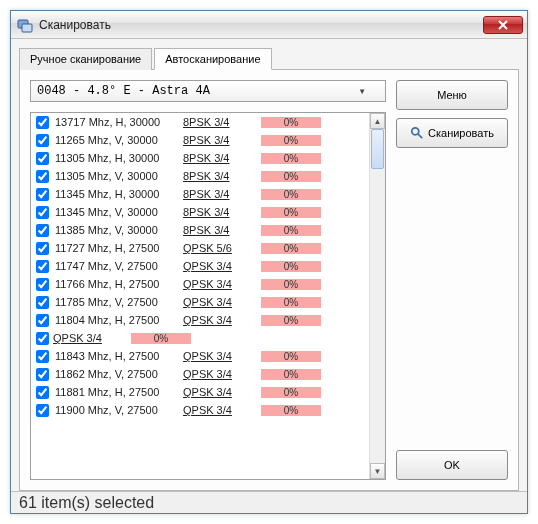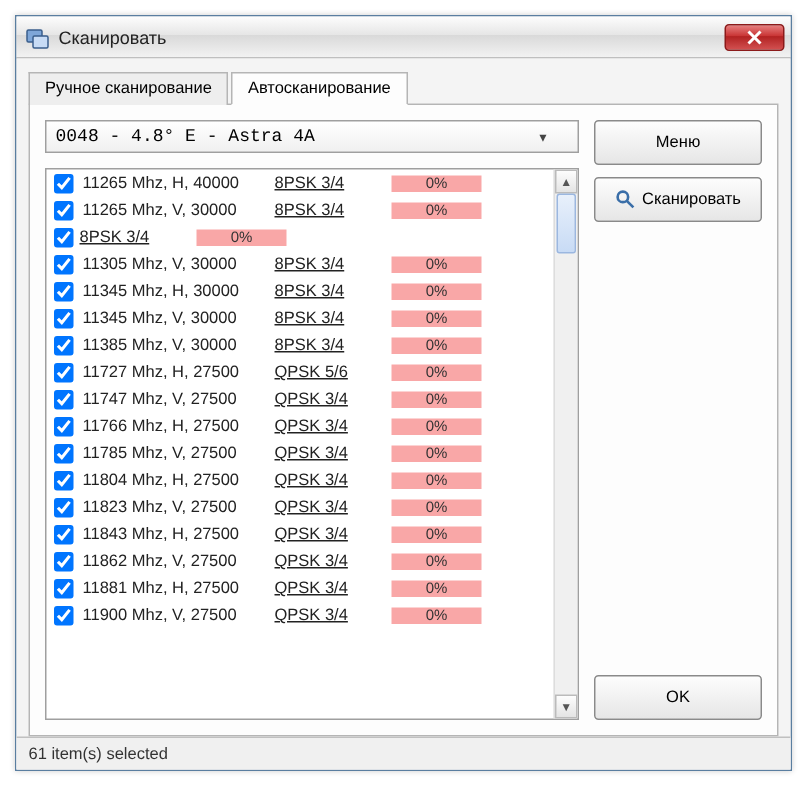--- a/index.html
+++ b/index.html
@@ -209,21 +209,21 @@
     font-size: 11px;
     margin-top: 50px;
   }
   .spacer-flex { flex:1; }
   .statusbar {
     height: 22px;
     border-top: 1px solid #c0c0c0;
     background: #f0f0f0;
     display:flex; align-items:center;
     padding: 0 8px;
-    font-size: 11px;
+    font-size: 16px;
     color: #333;
   }
   .mag-icon {
     width:14px;height:14px;
   }
   .underline-first::first-letter { text-decoration: underline; }
 </style>
 </head>
 <body>
 
@@ -262,36 +262,37 @@
                 <span class="combo-arrow">▾</span>
               </div>
             </div>
 
             <div class="list-box">
               <div class="list-scroll" id="list-scroll">
                   <div class="row">
                     <span class="cb">
                       <input type="checkbox" checked="" style="">
                     </span>
-                    <span class="c1">11265 Mhz, H, 40000</span>
+                    <span class="c1">13717 Mhz, H, 30000</span>
                     <span class="c2">8PSK 3/4</span>
                     <span class="c3 pink">0%</span>
                   </div>
                   <div class="row">
                     <span class="cb">
                       <input type="checkbox" checked="" style="">
                     </span>
                     <span class="c1">11265 Mhz, V, 30000</span>
                     <span class="c2">8PSK 3/4</span>
                     <span class="c3 pink">0%</span>
                   </div>
                   <div class="row">
                     <span class="cb">
                       <input type="checkbox" checked="" style="">
                     </span>
+                    <span class="c1">11305 Mhz, H, 30000</span>
                     <span class="c2">8PSK 3/4</span>
                     <span class="c3 pink">0%</span>
                   </div>
                   <div class="row">
                     <span class="cb">
                       <input type="checkbox" checked="" style="">
                     </span>
                     <span class="c1">11305 Mhz, V, 30000</span>
                     <span class="c2">8PSK 3/4</span>
                     <span class="c3 pink">0%</span>
@@ -357,21 +358,20 @@
                       <input type="checkbox" checked="" style="">
                     </span>
                     <span class="c1">11804 Mhz, H, 27500</span>
                     <span class="c2">QPSK 3/4</span>
                     <span class="c3 pink">0%</span>
                   </div>
                   <div class="row">
                     <span class="cb">
                       <input type="checkbox" checked="" style="">
                     </span>
-                    <span class="c1">11823 Mhz, V, 27500</span>
                     <span class="c2">QPSK 3/4</span>
                     <span class="c3 pink">0%</span>
                   </div>
                   <div class="row">
                     <span class="cb">
                       <input type="checkbox" checked="" style="">
                     </span>
                     <span class="c1">11843 Mhz, H, 27500</span>
                     <span class="c2">QPSK 3/4</span>
                     <span class="c3 pink">0%</span>

